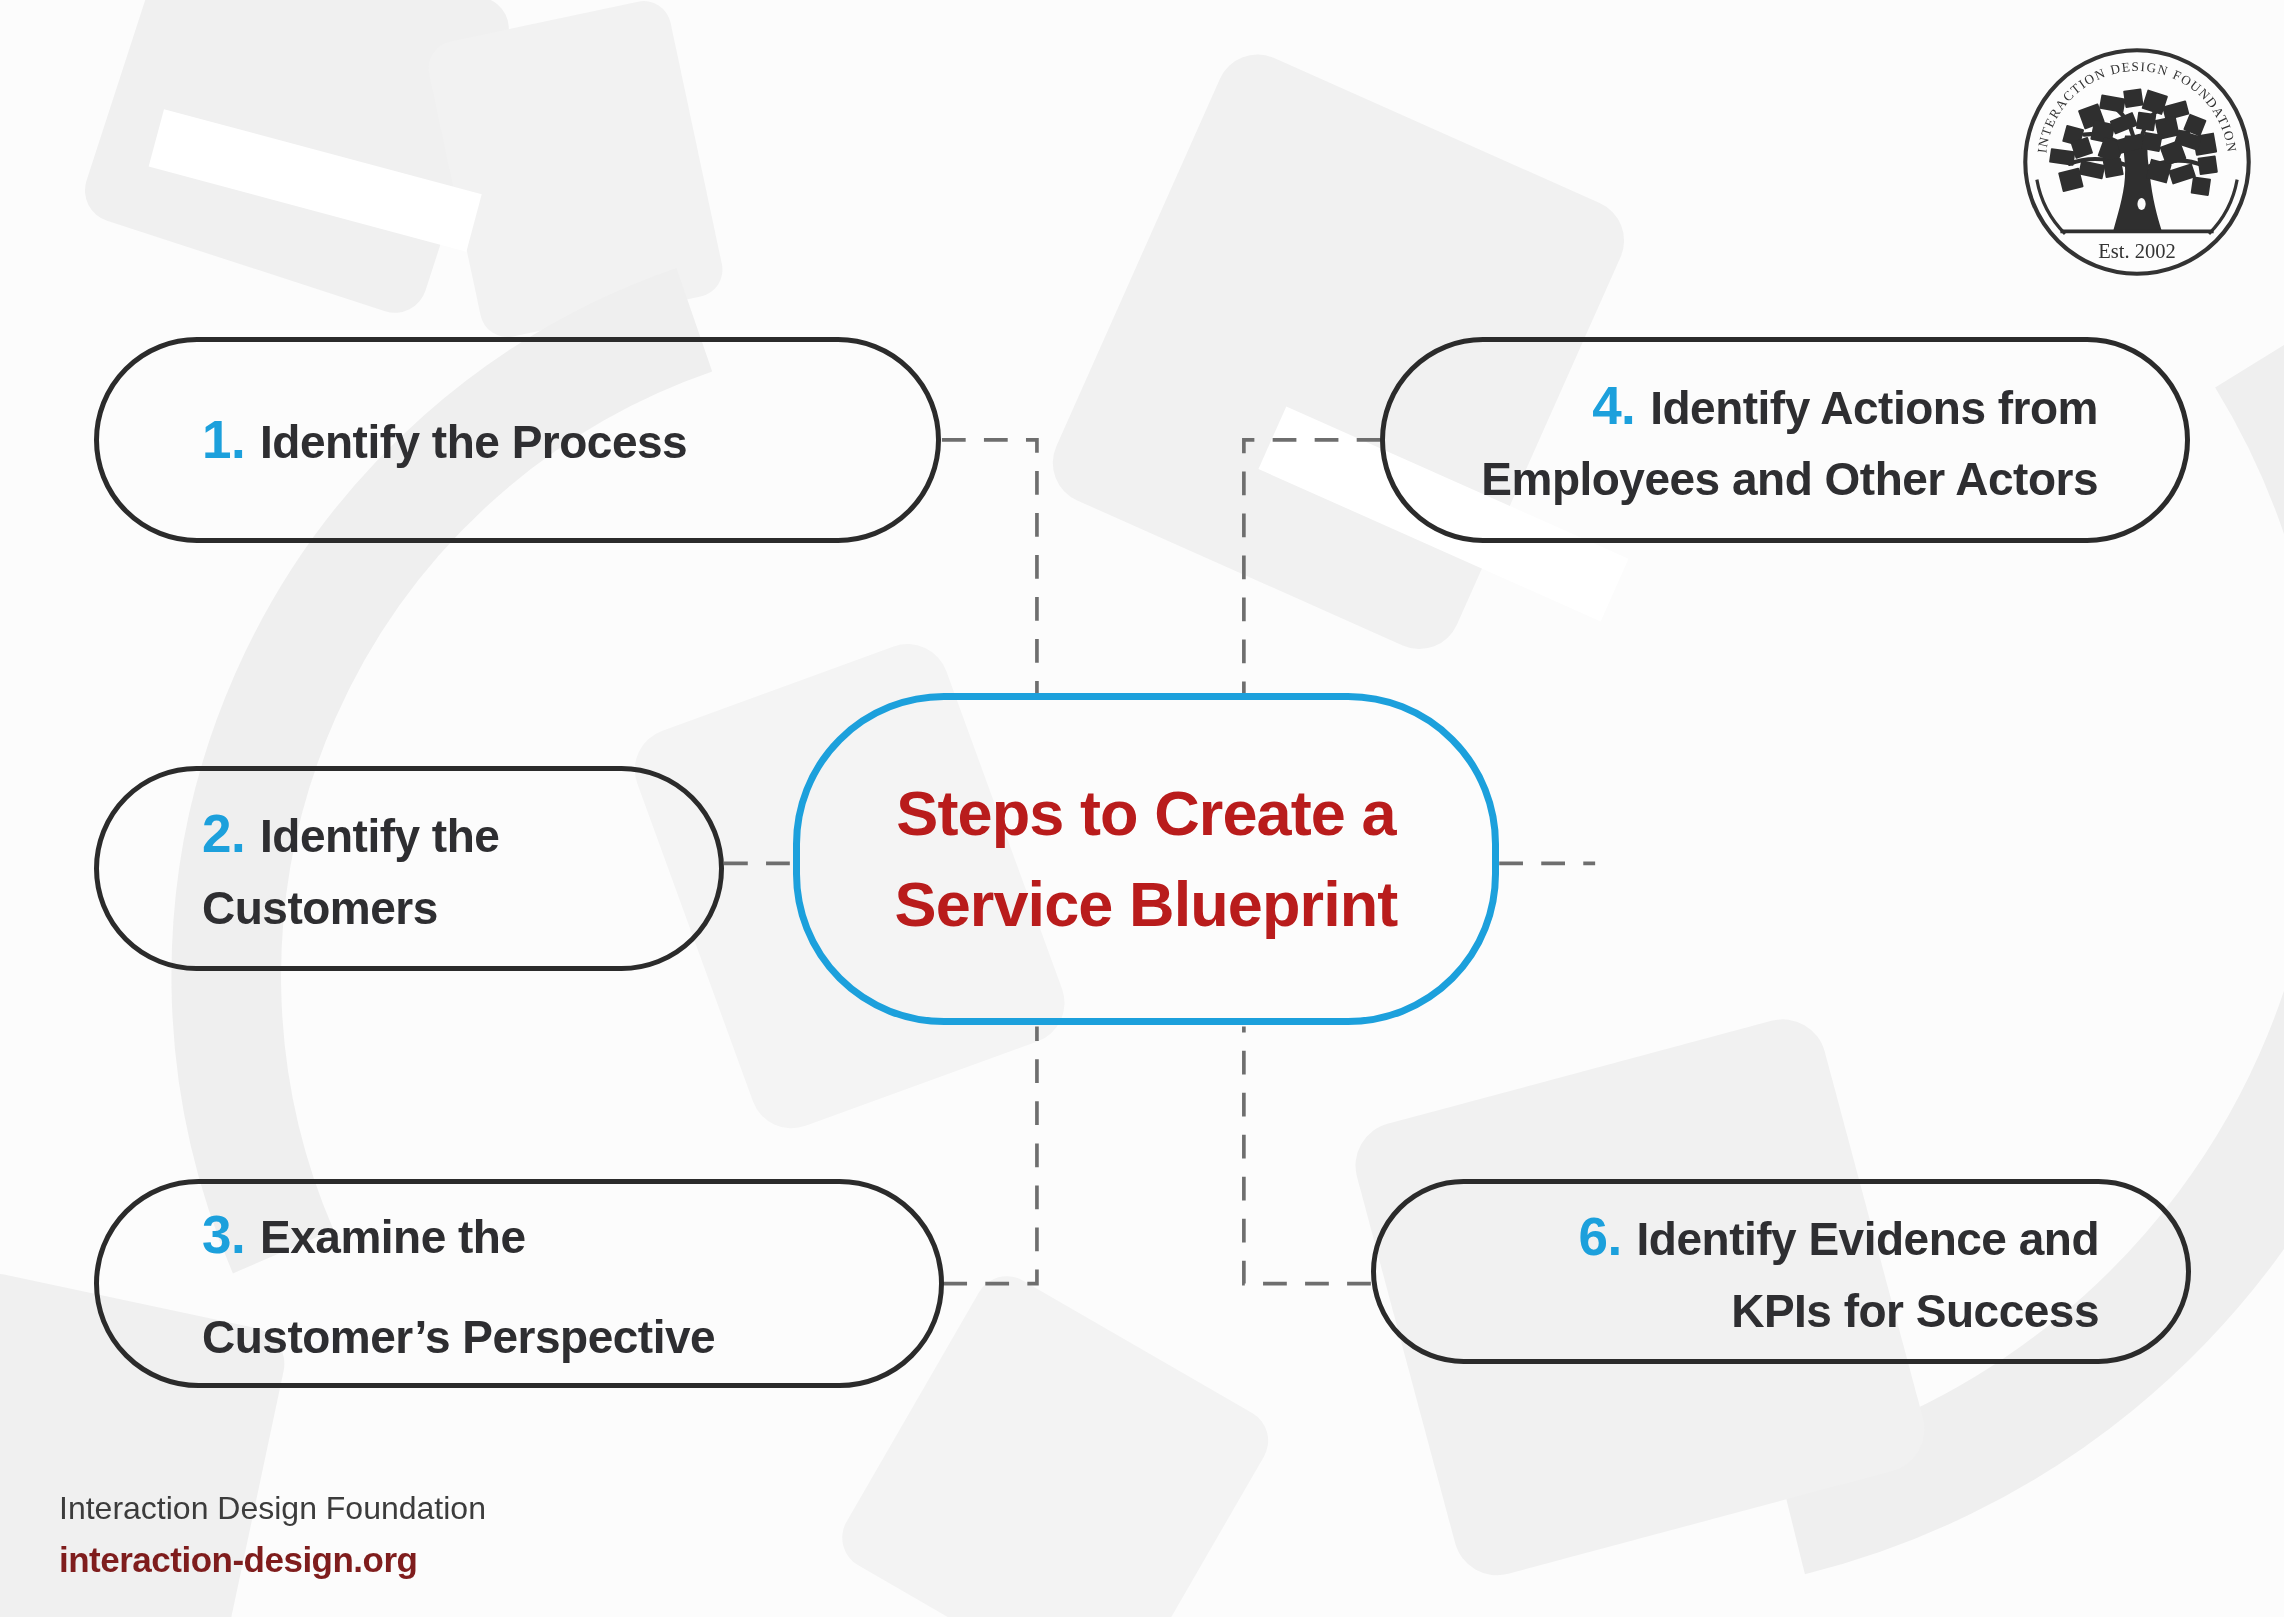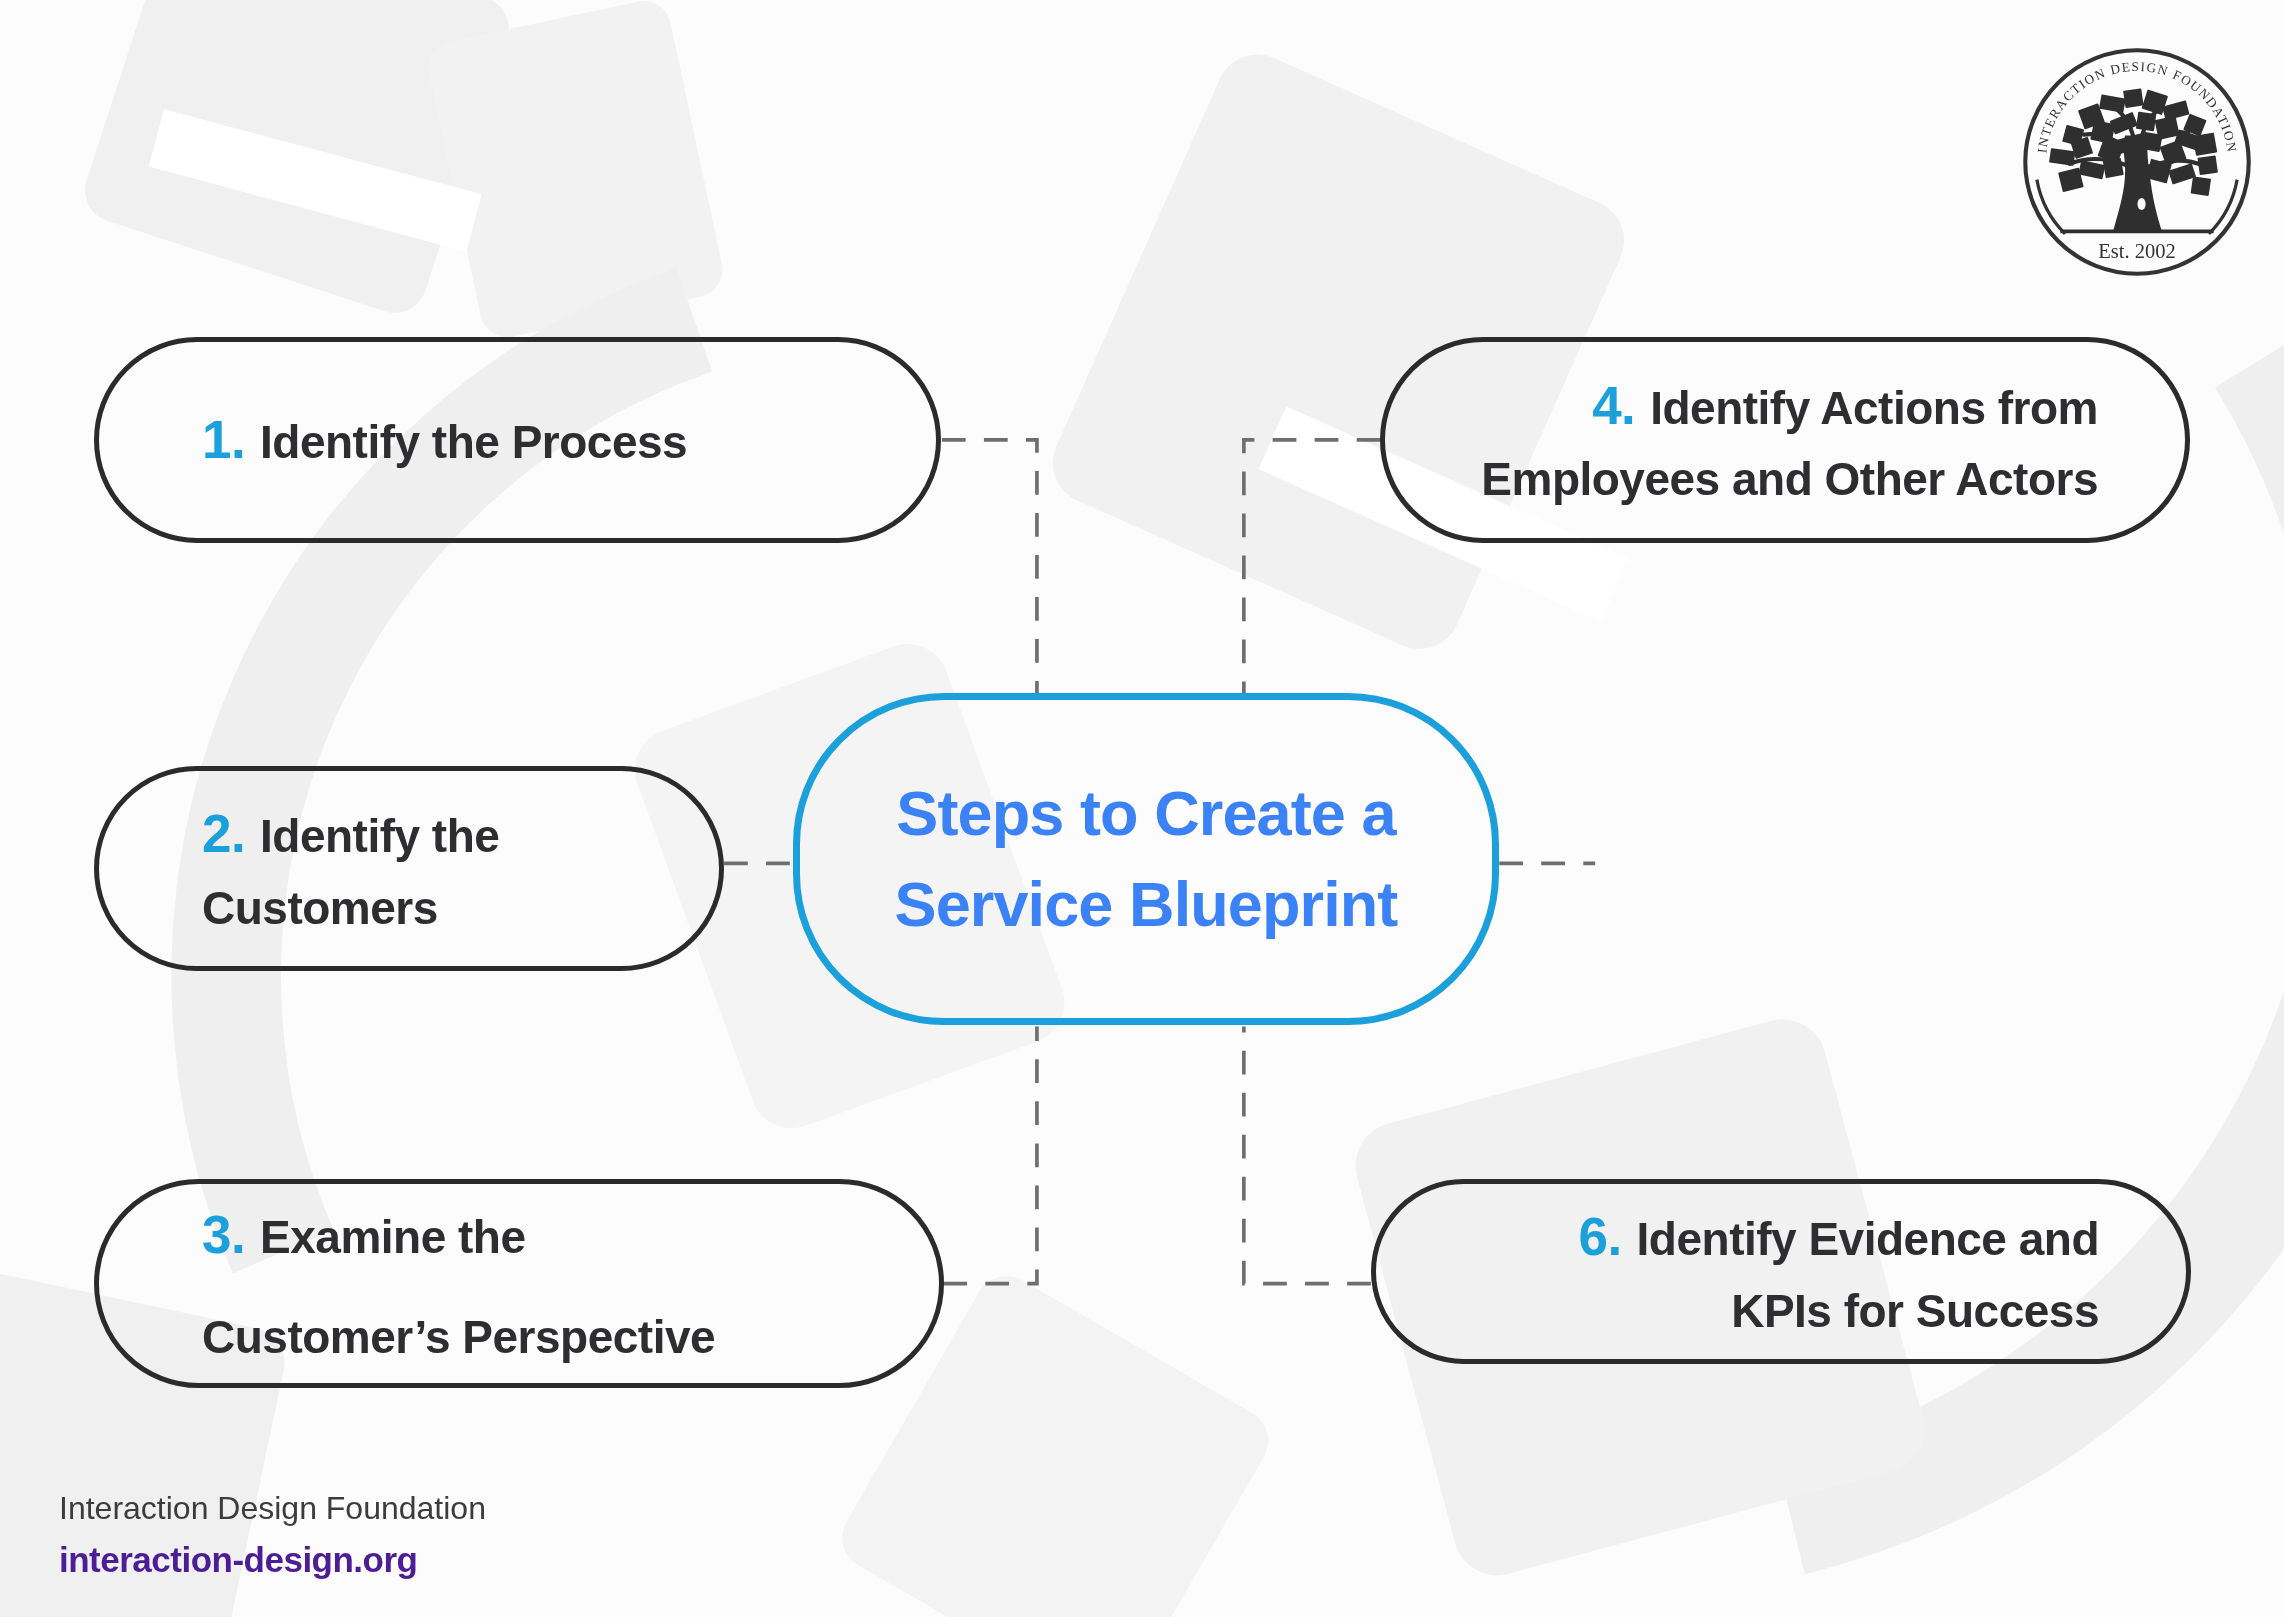--- a/index.html
+++ b/index.html
@@ -54,29 +54,29 @@
     border:7.8px solid var(--accent);
     border-radius:151px;
     background:transparent;
     display:flex;flex-direction:column;
     align-items:center;justify-content:center;
     text-align:center;
     font-weight:bold;
     font-size:63px;
     letter-spacing:-0.9px;
     line-height:1.45;
-    color:#3b82f6;
+    color:#b91c1c;
   }
   
   .footer{
     position:absolute;left:59px;top:1492px;
     color:#3C3C3C;
   }
   .footer .org{font-size:32px;font-weight:normal;line-height:1.0;margin-bottom:18px;}
-  .footer .site{font-size:35px;font-weight:bold;color:#4c1d95;line-height:1.0;letter-spacing:-0.5px;}
+  .footer .site{font-size:35px;font-weight:bold;color:#7f1d1d;line-height:1.0;letter-spacing:-0.5px;}
   
   .logo{position:absolute;left:2023px;top:48px;width:228px;height:228px;}
   .logo text{font-family:"Liberation Serif", serif;fill:#333333;}
 </style>
 </head>
 <body>
 
 <div class="canvas">
 
   <svg class="layer" viewBox="0 0 5000 3542" aria-hidden="true">

